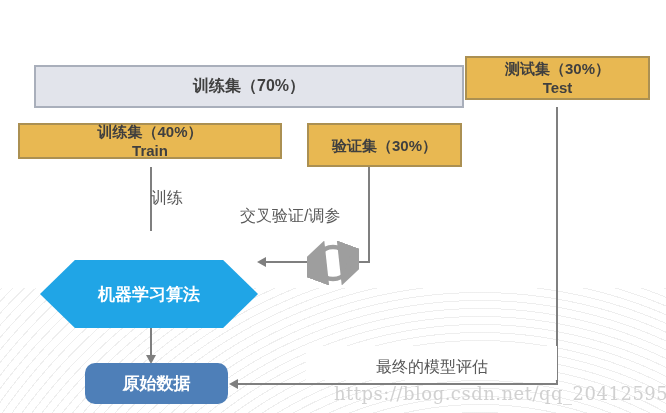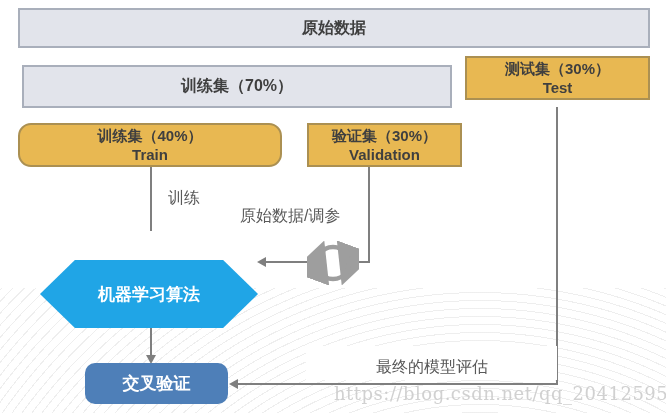--- a/index.html
+++ b/index.html
@@ -15,23 +15,23 @@
       rgba(90,90,90,0.10) 7px, rgba(90,90,90,0.10) 8px);
   }
   .box{
     position:absolute;box-sizing:border-box;display:flex;flex-direction:column;
     align-items:center;justify-content:center;text-align:center;z-index:2;
     font-weight:bold;color:var(--text-dark,#3f3f3f);
   }
   .gray{background:var(--gray-fill,#e2e4eb);border:2px solid var(--gray-border,#a9afbb);}
   .orange{background:var(--orange-fill,#e8b852);border:2px solid var(--orange-border,#ab9052);}
   .bar-original{left:18px;top:8px;width:632px;height:40px;font-size:16px;}
-  .bar-train70{left:22px;top:65px;width:430px;height:43px;font-size:16px;}
+  .bar-train70{left:34px;top:65px;width:430px;height:43px;font-size:16px;}
   .box-test{left:465px;top:56px;width:185px;height:44px;font-size:15px;line-height:19px;}
-  .box-train40{left:18px;top:123px;width:264px;height:44px;font-size:15px;line-height:19px;border-radius:13px;}
+  .box-train40{left:18px;top:123px;width:264px;height:36px;font-size:15px;line-height:19px;}
   .box-validation{left:293px;top:123px;width:155px;height:44px;font-size:15px;line-height:19px;margin-left:14px;}
   .hexagon{
     left:40px;top:231px;width:218px;height:68px;
     background:var(--hex-blue,#20a5e6);color:#fff;font-size:17px;
     clip-path:polygon(0 50%,16% 0,84% 0,100% 50%,84% 100%,16% 100%);
     margin-top:29px;
   }
   .model{
     left:85px;top:363px;width:143px;height:41px;border-radius:10px;
     background:var(--model-blue,#4e7fb8);color:#fff;font-size:17px;
@@ -49,88 +49,84 @@
     border-top:9px solid var(--line-gray,#7f7f7f);}
   .arrow-left{border-top:5px solid transparent;border-bottom:5px solid transparent;
     border-right:9px solid var(--line-gray,#7f7f7f);}
   .a-model{left:146px;top:355px;}
   .a-hex{left:257px;top:257px;}
   .a-final{left:229px;top:379px;}
   .edge-label{
     position:absolute;z-index:2;color:var(--label-gray,#595959);
     font-size:16px;white-space:nowrap;
   }
-  .lbl-train{left:168px;top:188px;}
+  .lbl-train{left:151px;top:188px;}
   .lbl-cross{left:240px;top:206px;}
   .lbl-final{left:368px;top:357px;margin-left:8px;}
   .label-bg{position:absolute;left:306px;top:346px;width:251px;height:34px;background:#fff;z-index:1;}
   .sync-icon{position:absolute;left:307px;top:238px;width:52px;height:50px;z-index:2;}
   .watermark{
     position:absolute;left:334px;top:383px;z-index:3;
     font-family:"DejaVu Serif","Liberation Serif",serif;
     font-size:18px;color:var(--watermark-gray,#c9c9c9);opacity:0.85;
     letter-spacing:0.5px;white-space:nowrap;
   }
 </style>
 </head>
 <body>
 
 <div class="canvas">
 
   <div class="ripples"></div>
 
-  <div class="box gray bar-original">
-    <span>原始数据</span>
-  </div>
 
   <div class="box gray bar-train70">
     <span>训练集（70%）</span>
   </div>
   <div class="box orange box-test">
     <span>测试集（30%）</span>
     <span>Test</span>
   </div>
 
   <div class="box orange box-train40">
     <span>训练集（40%）</span>
     <span>Train</span>
   </div>
   <div class="box orange box-validation">
     <span>验证集（30%）</span>
-    <span>Validation</span>
   </div>
 
   <div class="line v-train"></div>
   <div class="edge-label lbl-train">训练</div>
 
   <div class="line v-validation"></div>
   <div class="line h-elbow"></div>
   <div class="line h-tohex"></div>
   <div class="arrow arrow-left a-hex"></div>
-  <div class="edge-label lbl-cross">原始数据/调参</div>
+  <div class="edge-label lbl-cross">交叉验证/调参</div>
 
   <svg class="sync-icon" viewBox="0 0 52 50">
     <defs>
       <marker id="ah" markerWidth="9" markerHeight="9" refX="5" refY="4.5" orient="auto">
         <path d="M0,0 L9,4.5 L0,9 z" fill="#9e9e9e"></path>
       </marker>
     </defs>
     <path d="M 11 30.5 A 16 16 0 1 1 41 30.5" fill="none" stroke="#9e9e9e" stroke-width="4.5" marker-end="url(#ah)"></path>
     <path d="M 41 19.5 A 16 16 0 1 1 11 19.5" fill="none" stroke="#9e9e9e" stroke-width="4.5" marker-end="url(#ah)"></path>
   </svg>
 
   <div class="box hexagon">
     <span>机器学习算法</span>
   </div>
 
   <div class="line v-hexdown"></div>
   <div class="arrow arrow-down a-model"></div>
 
   <div class="box model">
-    <span>交叉验证</span>
+    <span>原始数据</span>
   </div>
 
   <div class="line v-test"></div>
   <div class="label-bg"></div>
   <div class="line h-final"></div>
   <div class="arrow arrow-left a-final"></div>
   <div class="edge-label lbl-final">最终的模型评估</div>
 
   <div class="watermark">https://blog.csdn.net/qq_20412595</div>
 

